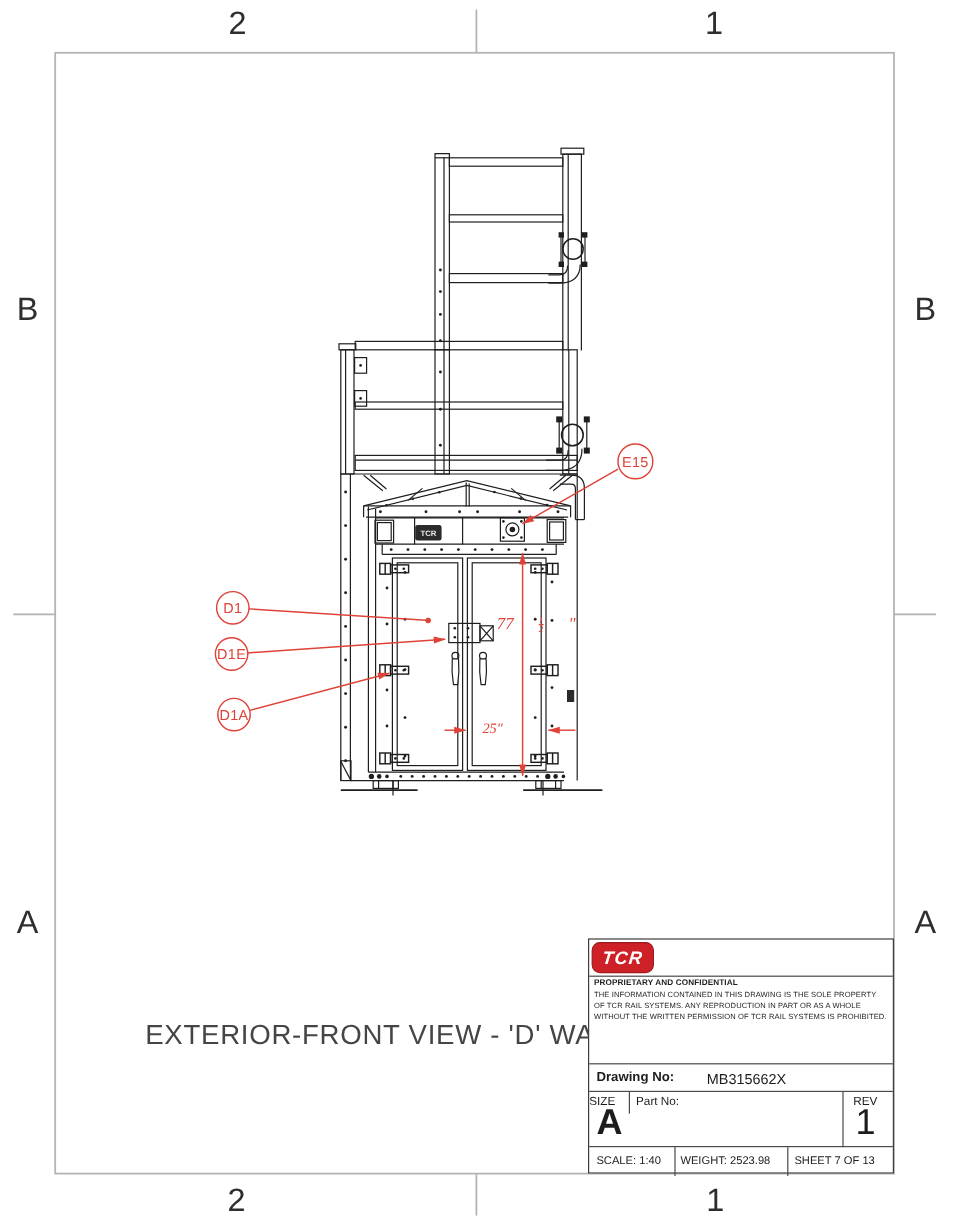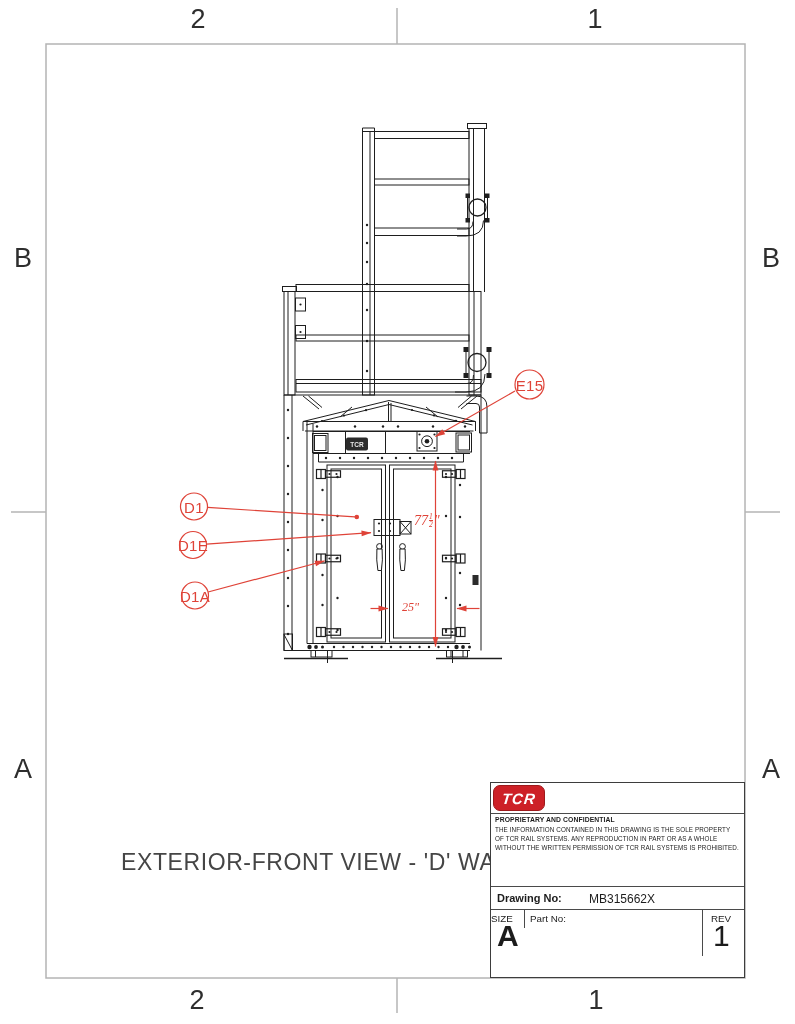--- a/index.html
+++ b/index.html
@@ -3,22 +3,22 @@
 <meta charset="utf-8">
 <style>
   html,body{margin:0;padding:0;background:#ffffff;}
   #sheet{position:relative;width:795px;height:1024px;background:#ffffff;overflow:hidden;
          font-family:"Liberation Sans",sans-serif;color:#1c1c1c;}
   svg{position:absolute;left:0;top:0;}
   .ov{position:absolute;white-space:nowrap;}
   .zone{font-size:27px;color:#2e2e2e;transform:translateX(-50%);font-weight:400;}
   .zoneV{transform:translate(-50%,-50%);}
   .viewtitle{font-size:23px;letter-spacing:0.6px;color:#454545;}
-  .callout{font-size:15px;color:#df4338;transform:translate(-50%,-50%);letter-spacing:0.3px;}
-  .dim{color:#df4338;font-family:"Liberation Serif",serif;font-style:italic;}
+  .callout{font-size:12px;color:#df4338;transform:translate(-50%,-50%);letter-spacing:0.3px;}
+  .dim{color:#df4338;font-family:"Liberation Serif",serif;font-style:italic;gap:20px;}
   .dim77{display:flex;align-items:center;font-size:14px;}
   .frac{display:inline-flex;flex-direction:column;align-items:center;font-size:7.5px;line-height:6.5px;margin:0 1px;}
   .frac .den{border-top:0.8px solid #df4338;padding-top:0.5px;}
   .dim25{font-size:12px;}
   
   #tblock{position:absolute;left:490px;top:782px;width:255px;height:196px;
           border:1px solid #3d3d3d;box-sizing:border-box;background:#fff;}
   .trow{position:absolute;left:0;width:100%;box-sizing:border-box;border-top:1px solid #4a4a4a;}
   .tb-abs{position:absolute;white-space:nowrap;}
   .logo{position:absolute;left:2px;top:2px;width:50px;height:24px;background:#cd2127;
@@ -361,14 +361,21 @@
     </div>
     <div class="trow" style="top:126px;height:46px">
       <div class="tb-abs lab-sm" style="left:0;top:3px">SIZE</div>
       <div class="vline" style="left:33px;top:0;height:18px"></div>
       <div class="tb-abs lab-sm" style="left:39px;top:3px">Part No:</div>
       <div class="vline" style="left:211px;top:0;height:46px"></div>
       <div class="tb-abs lab-sm" style="left:220px;top:3px">REV</div>
       <div class="tb-abs big" style="left:6px;top:9px;font-weight:bold">A</div>
       <div class="tb-abs big" style="left:222px;top:9px">1</div>
     </div>
+    <div class="trow" style="top:172px;height:24px">
+      <div class="tb-abs scl" style="left:6px;top:6px">SCALE: 1:40</div>
+      <div class="vline" style="left:70.5px;top:0;height:24px"></div>
+      <div class="tb-abs scl" style="left:76px;top:6px">WEIGHT: 2523.98</div>
+      <div class="vline" style="left:165px;top:0;height:24px"></div>
+      <div class="tb-abs scl" style="left:171px;top:6px">SHEET 7 OF 13</div>
+    </div>
   </div>
 </div>
 
 </body></html>

